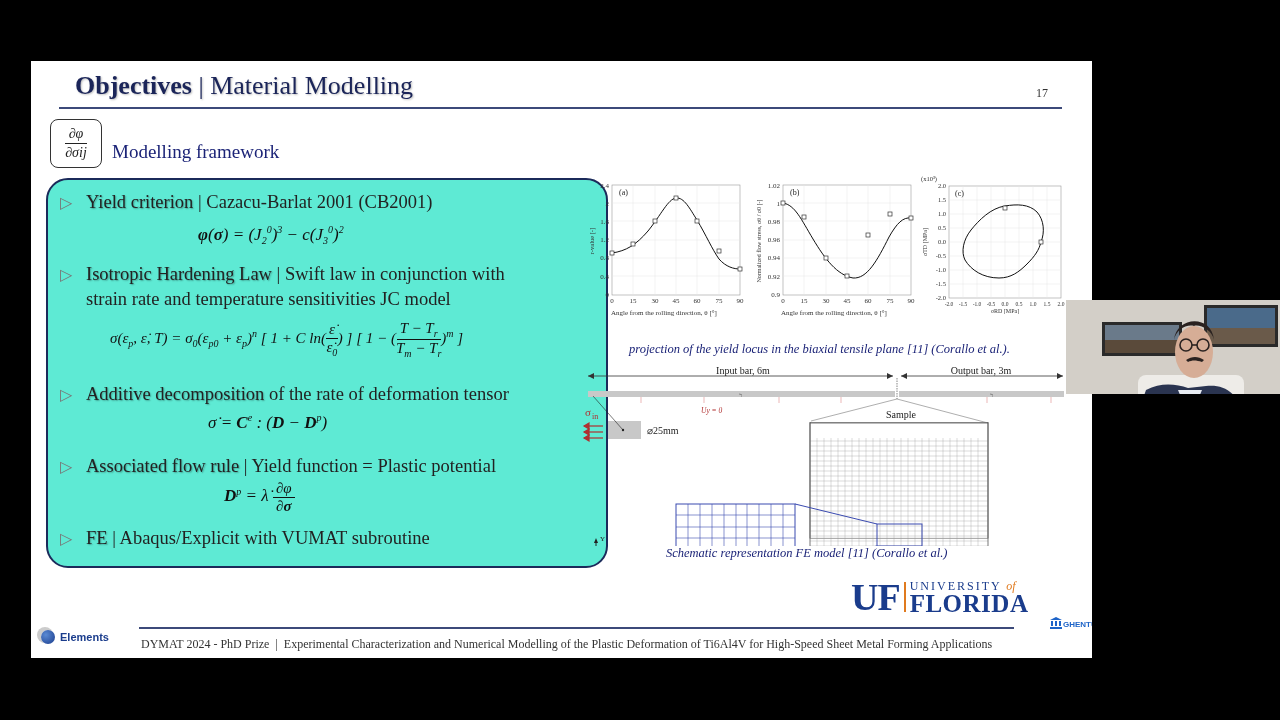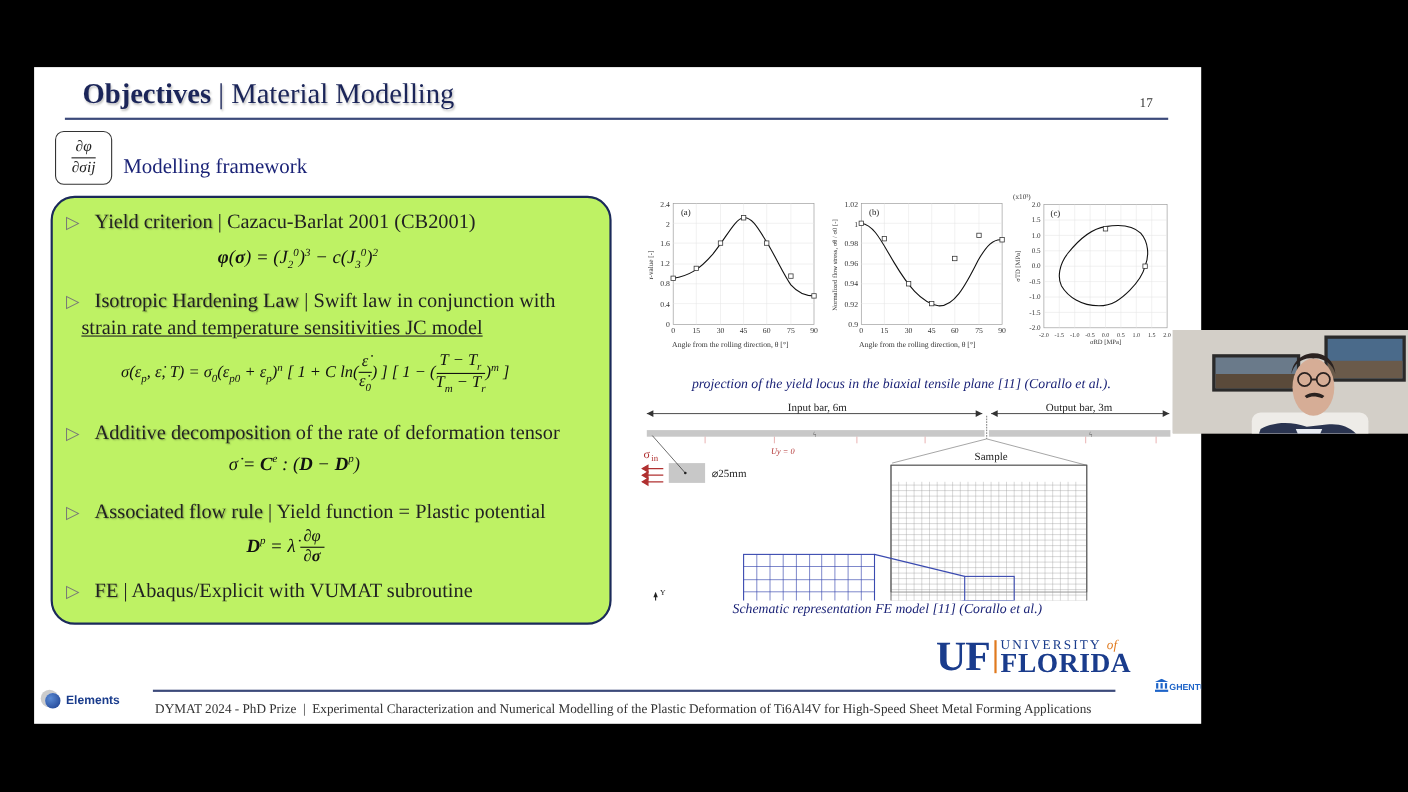--- a/index.html
+++ b/index.html
@@ -18,27 +18,27 @@
   .deriv-box {
     position: absolute; left: 19px; top: 58px; width: 52px; height: 49px;
     border: 1.5px solid #333; border-radius: 8px; font-style: italic; font-size: 14px;
     display: flex; flex-direction: column; align-items: center; justify-content: center; color: #222;
   }
   .deriv-box .num { border-bottom: 1px solid #222; padding: 0 4px 1px; }
   .deriv-box .den { padding-top: 1px; }
   .subtitle { position: absolute; left: 81px; top: 80px; font-size: 19px; color: #1b2377; }
 
   .content-box {
-    position: absolute; left: 15px; top: 117px; width: 510px; height: 390px;
-    border: 2px solid #1b2a5a; border-radius: 22px; background: #bef264;
+    position: absolute; left: 15px; top: 117px; width: 562px; height: 390px;
+    border: 2px solid #1b2a5a; border-radius: 22px; background: #5eead4;
   }
   .bullet { position: absolute; left: 12px; font-size: 18.5px; color: #222; white-space: nowrap; }
   .bullet .tri { display: inline-block; width: 18px; color: #777; font-size: 16px; margin-right: 8px; }
   .bullet .key { text-shadow: 1px 1px 1.5px rgba(0,0,0,0.3); }
-  .cont { position: absolute; left: 26px; font-size: 18.5px; color: #222; white-space: nowrap; text-decoration: underline; }
+  .cont { position: absolute; left: 38px; font-size: 18.5px; color: #222; white-space: nowrap; }
   .eq { position: absolute; font-size: 17px; color: #111; font-style: italic; white-space: nowrap; text-align: right; }
   .eq b { font-weight: bold; }
   .frac { display: inline-flex; flex-direction: column; align-items: center; vertical-align: middle; font-size: 15px; }
   .frac .n { border-bottom: 1px solid #111; padding: 0 3px; }
   sup, sub { font-size: 10px; }
   .chart-svg { position: absolute; }
   .caption { position: absolute; font-style: italic; color: #1b2377; font-size: 12.5px; white-space: nowrap; line-height: 16px; }
 
   .uf-logo { position: absolute; left: 820px; top: 518px; height: 36px; display: flex; align-items: center; }
   .uf-mark { font-family: "Liberation Serif", serif; font-weight: bold; font-size: 38px; color: #1a3c8c; letter-spacing: -1px; line-height: 36px; }

